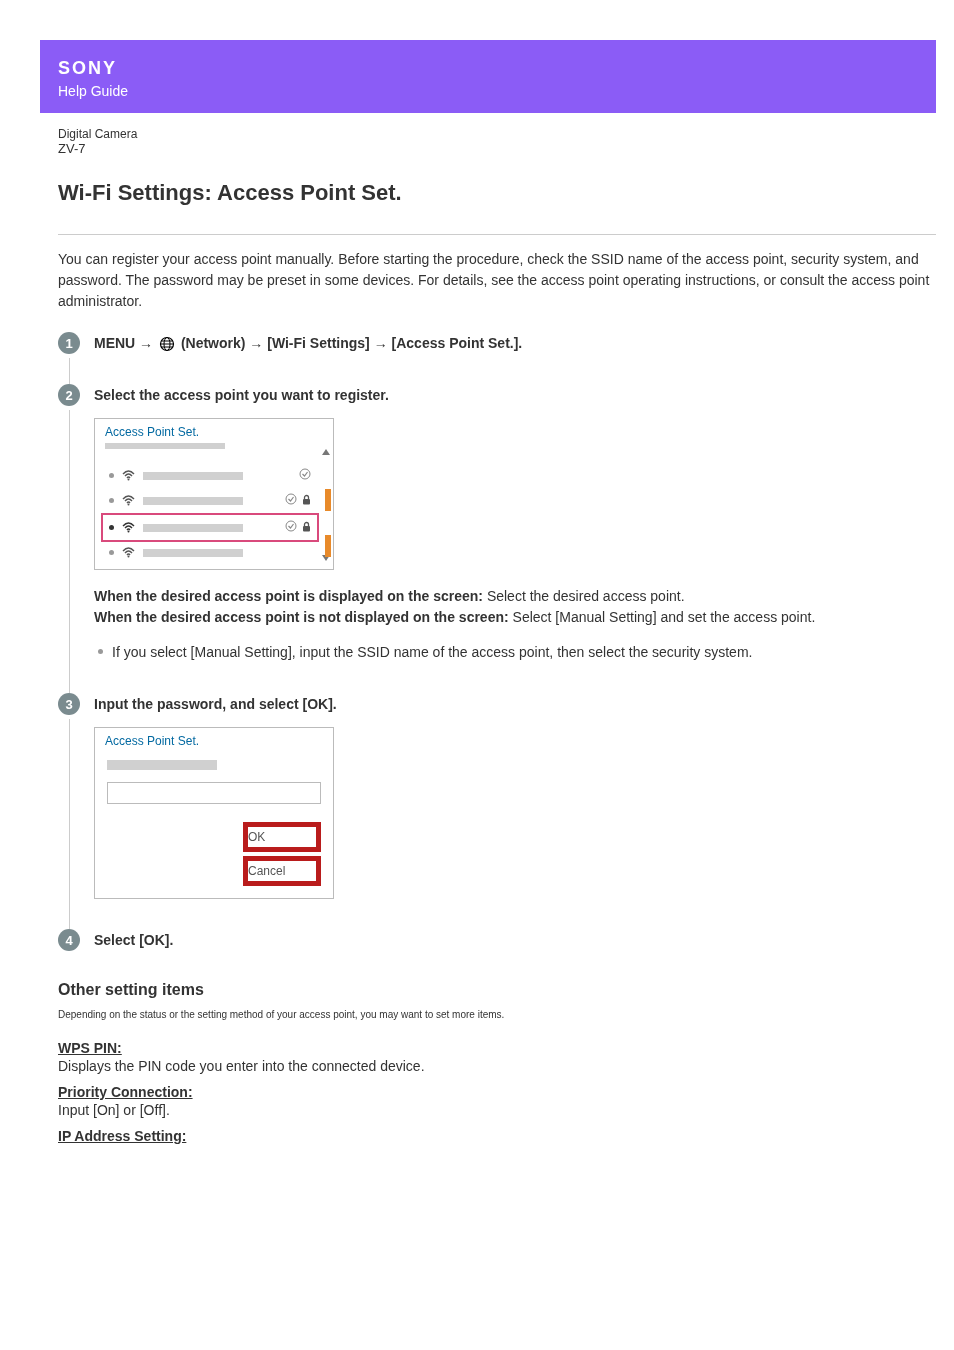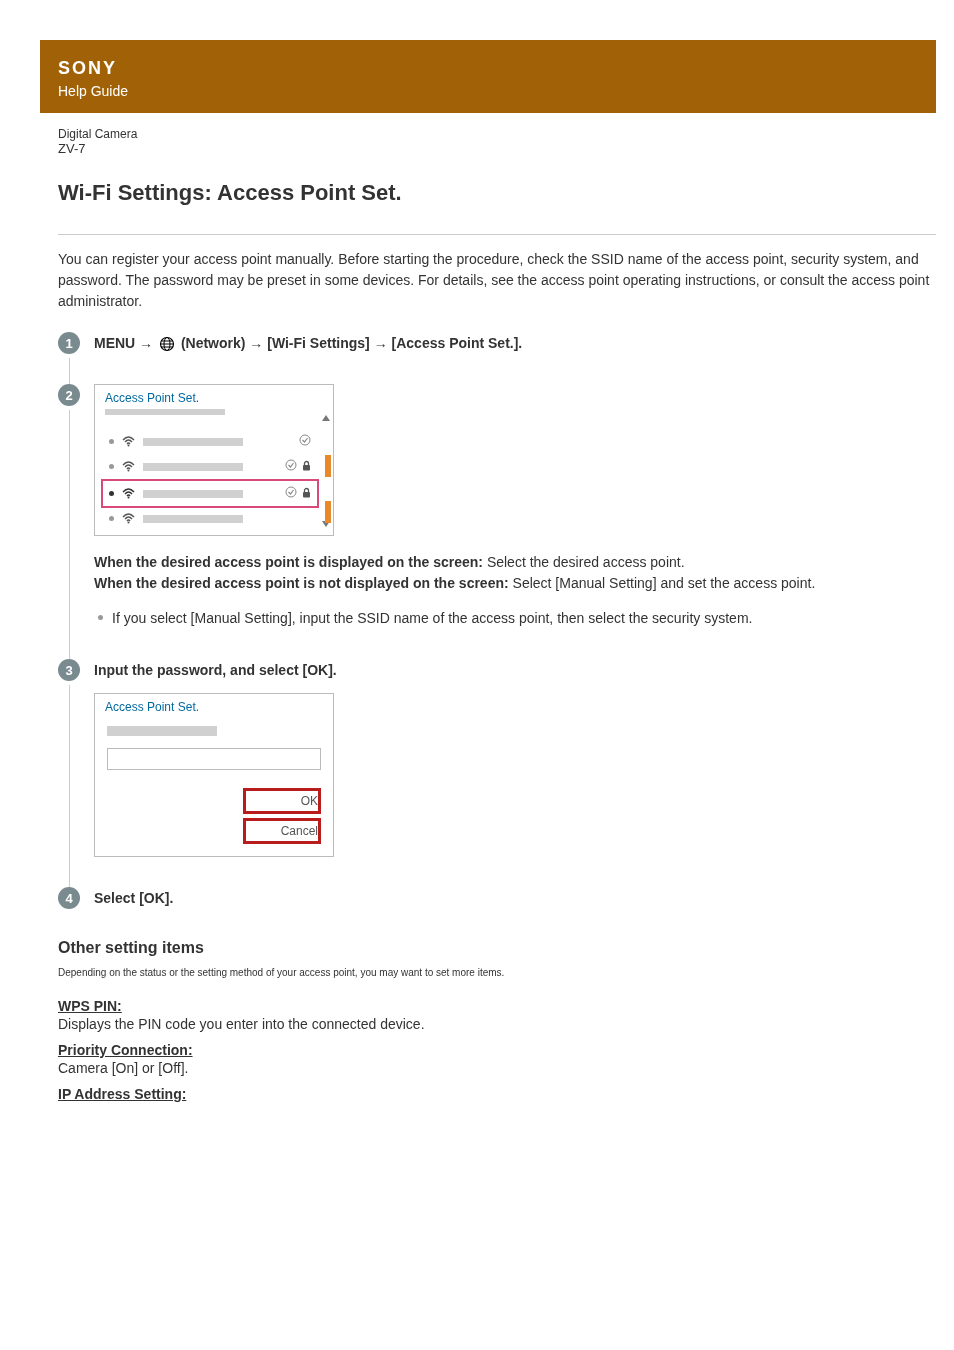--- a/index.html
+++ b/index.html
@@ -4,21 +4,21 @@
   <style>
     * { margin: 0; padding: 0; box-sizing: border-box; }
     body {
       font-family: Arial, Helvetica, sans-serif;
       font-size: 14px;
       color: #333;
       background: #fff;
       width: 954px;
     }
     .header-bar {
-      background: #a16207;
+      background: #8b5cf6;
       padding: 18px 18px 14px 18px;
       color: #fff;
       margin: 40px 18px 0 40px;
     }
     .sony-logo {
       font-family: "Arial Black", Arial, sans-serif;
       font-weight: 900;
       font-size: 18px;
       letter-spacing: 2px;
       color: #fff;
@@ -197,23 +197,23 @@
       background: #d0d0d0;
       margin: 10px 12px 12px 12px;
       width: 110px;
     }
     .pw-input {
       border: 1px solid #bbb;
       height: 22px;
       margin: 0 12px 18px 12px;
     }
     .pw-btn {
-      border: 3px solid #b91c1c;
+      border: 5px solid #b91c1c;
       width: 78px;
-      text-align: right;
+      text-align: left;
       font-size: 12px;
       color: #555;
       padding: 3px 0;
       margin: 0 12px 4px auto;
     }
     .lock-inline {
       display: inline-flex;
       vertical-align: middle;
       margin: 0 2px;
     }
@@ -255,20 +255,21 @@
             <line x1="2.5" y1="5" x2="13.5" y2="5" stroke="#000" stroke-width="1"></line>
             <line x1="2.5" y1="11" x2="13.5" y2="11" stroke="#000" stroke-width="1"></line>
           </svg>
         </span><span> (Network) → [Wi-Fi Settings] → [Access Point Set.].</span>
     </div>
   </div>
 
   <div class="step">
     <div class="step-vline"></div>
     <div class="step-num">2</div>
+    <div class="step-title">Select the access point you want to register.</div>
 
     <div class="screenshot">
       <div class="screenshot-title">Access Point Set.</div>
       <div class="ap-bar-top"></div>
       <div class="ap-list">
         <div class="ap-row">
           <span class="ap-dot"></span>
           <span class="wifi-ic">
               <svg width="13" height="11" viewBox="0 0 13 11">
                 <path d="M1 4 Q6.5 -2 12 4 M3 6 Q6.5 2 10 6 M5 8 Q6.5 6 8 8" fill="none" stroke="#555" stroke-width="1.4"></path>
@@ -374,18 +375,18 @@
 
   <h2 class="section-title">Other setting items</h2>
   <p class="section-intro">Depending on the status or the setting method of your access point, you may want to set more items.</p>
 
   <div class="setting-item">
     <div class="setting-label">WPS PIN:</div>
     <div class="setting-desc">Displays the PIN code you enter into the connected device.</div>
   </div>
   <div class="setting-item">
     <div class="setting-label">Priority Connection:</div>
-    <div class="setting-desc">Camera [On] or [Off].</div>
+    <div class="setting-desc">Input [On] or [Off].</div>
   </div>
   <div class="setting-item">
     <div class="setting-label">IP Address Setting:</div>
   </div>
 </div>
 
 </body></html>

